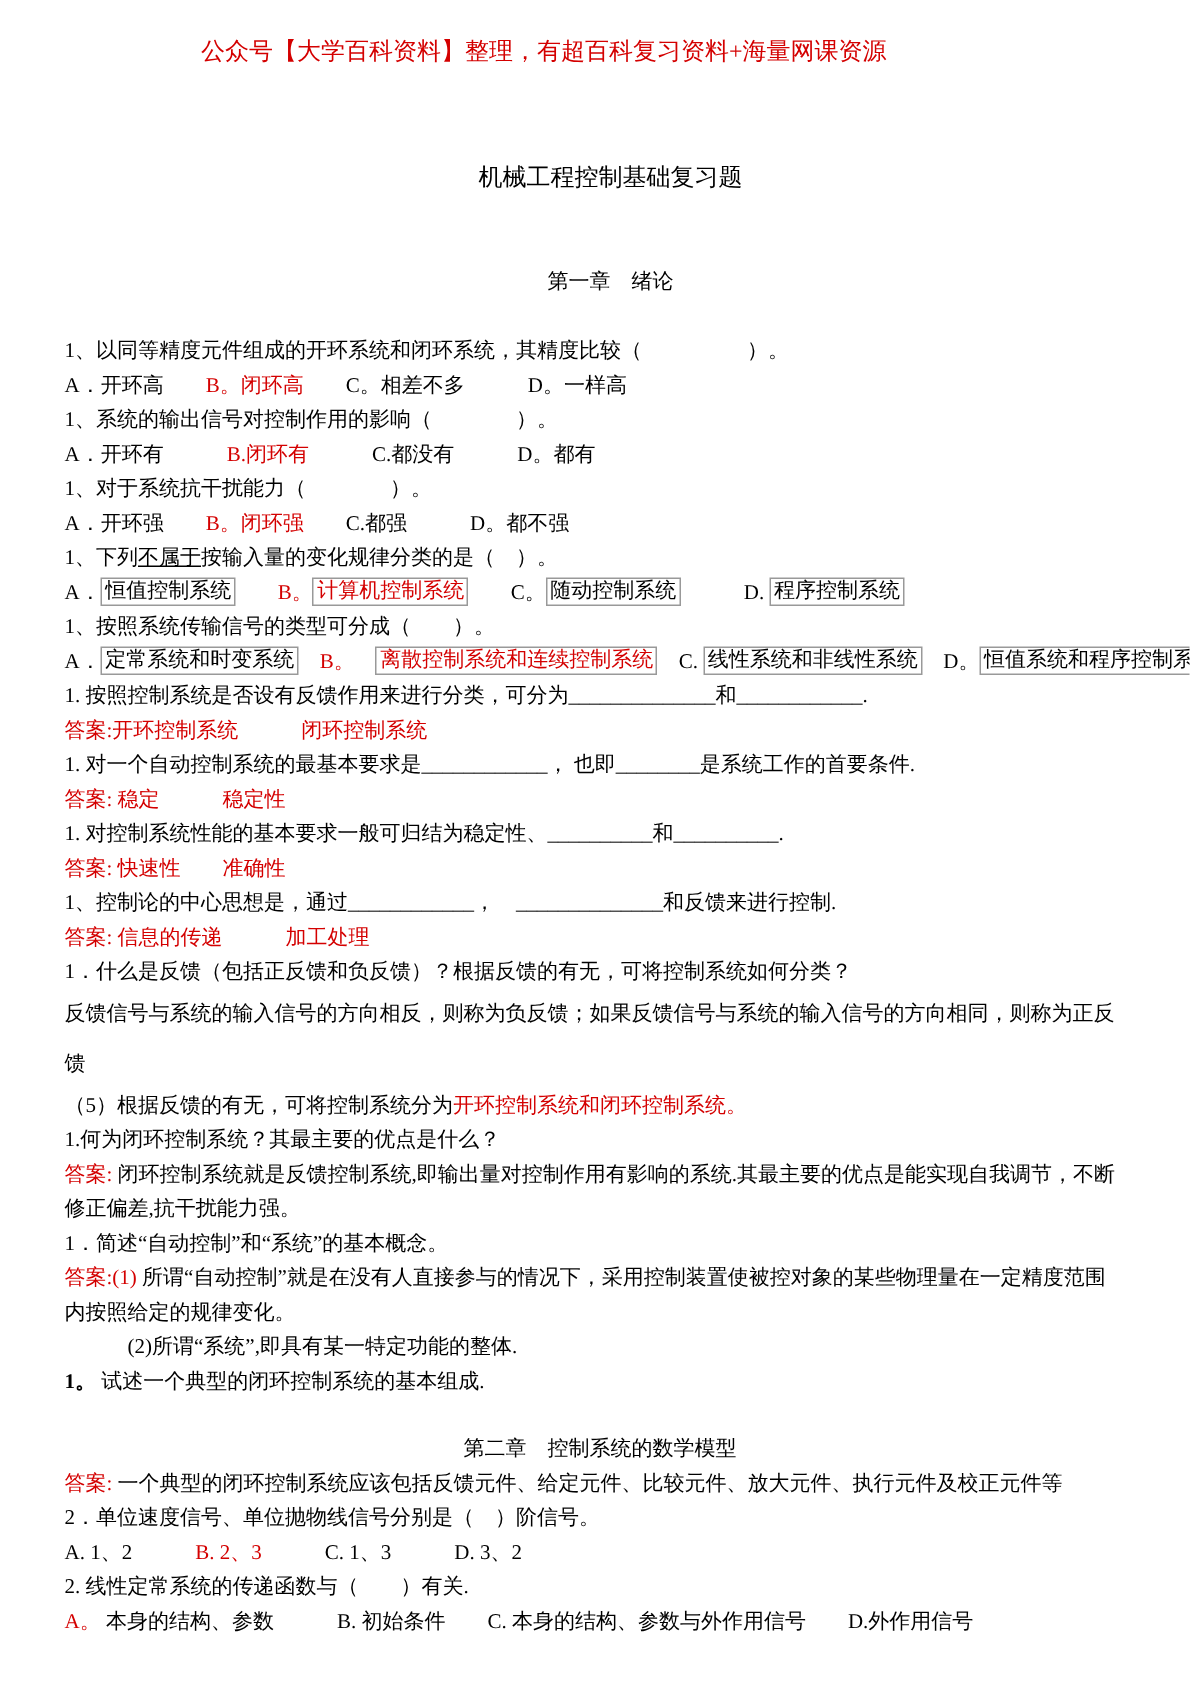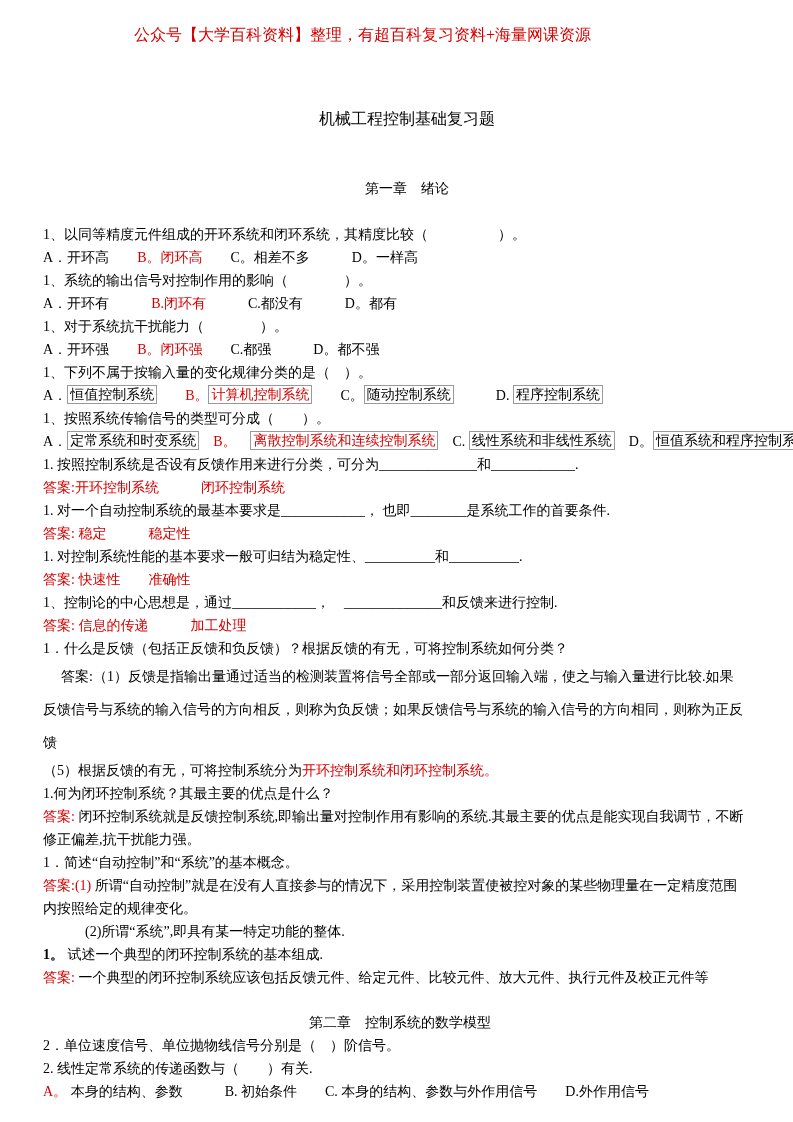--- a/index.html
+++ b/index.html
@@ -13,21 +13,21 @@
   }
   .doc { padding: 8px 36px 20px 43px; }
   .line {
     white-space: pre;
     line-height: 23px;
     min-height: 23px;
   }
   .center { text-align: center; }
   .wide { line-height: 33px; min-height: 33px; }
   .red { color: var(--red, #d40000); }
-  .u { }
+  .u { text-decoration: underline; }
   .b { font-weight: bold; }
   .header-line { padding-left: 75px; font-size: 16px; line-height: 18px; min-height: 18px; }
   .title-line { margin-top: 22px; }
   .title { font-size: 16px; font-weight: normal; }
   .box {
     display: inline-block;
     border: 1px solid var(--box-border, #999999);
     padding: 0 2px;
     line-height: 17px;
     vertical-align: 1px;
@@ -59,31 +59,31 @@
       <div class="line"><span>A．</span><span class="box">定常系统和时变系统</span><span>　</span><span class="red">B。</span><span>　</span><span class="red box">离散控制系统和连续控制系统</span><span>　C. </span><span class="box">线性系统和非线性系统</span><span>　D。</span><span class="box">恒值系统和程序控制系统</span></div>
       <div class="line"><span>1. 按照控制系统是否设有反馈作用来进行分类，可分为______________和____________.</span></div>
       <div class="line"><span class="red">答案:开环控制系统　　　闭环控制系统</span></div>
       <div class="line"><span>1. 对一个自动控制系统的最基本要求是____________， 也即________是系统工作的首要条件.</span></div>
       <div class="line"><span class="red">答案: 稳定　　　稳定性</span></div>
       <div class="line"><span>1. 对控制系统性能的基本要求一般可归结为稳定性、__________和__________.</span></div>
       <div class="line"><span class="red">答案: 快速性　　准确性</span></div>
       <div class="line"><span>1、控制论的中心思想是，通过____________，　______________和反馈来进行控制.</span></div>
       <div class="line"><span class="red">答案: 信息的传递　　　加工处理</span></div>
       <div class="line"><span>1．什么是反馈（包括正反馈和负反馈）？根据反馈的有无，可将控制系统如何分类？</span></div>
-      <div class="line wide" style="padding-left: 18px;"><span>答案:（1）反馈是指输出量通过适当的检测装置将信号全部或一部分返回输入端，使之与输入量进行比较.如果</span></div>
       <div class="line wide"><span>反馈信号与系统的输入信号的方向相反，则称为负反馈；如果反馈信号与系统的输入信号的方向相同，则称为正反</span></div>
       <div class="line wide"><span>馈</span></div>
       <div class="line"><span>（5）根据反馈的有无，可将控制系统分为</span><span class="red">开环控制系统和闭环控制系统。</span></div>
       <div class="line"><span>1.何为闭环控制系统？其最主要的优点是什么？</span></div>
       <div class="line"><span class="red">答案:</span><span> 闭环控制系统就是反馈控制系统,即输出量对控制作用有影响的系统.其最主要的优点是能实现自我调节，不断</span></div>
       <div class="line"><span>修正偏差,抗干扰能力强。</span></div>
       <div class="line"><span>1．简述“自动控制”和“系统”的基本概念。</span></div>
       <div class="line"><span class="red">答案:(1)</span><span> 所谓“自动控制”就是在没有人直接参与的情况下，采用控制装置使被控对象的某些物理量在一定精度范围</span></div>
       <div class="line"><span>内按照给定的规律变化。</span></div>
       <div class="line" style="padding-left: 42px;"><span>(2)所谓“系统”,即具有某一特定功能的整体.</span></div>
       <div class="line"><span class="b">1。</span><span> 试述一个典型的闭环控制系统的基本组成.</span></div>
+      <div class="line center" style="margin-top: 22px;"><span>第二章　控制系统的数学模型</span></div>
       <div class="line"><span class="red">答案:</span><span> 一个典型的闭环控制系统应该包括反馈元件、给定元件、比较元件、放大元件、执行元件及校正元件等</span></div>
-      <div class="line center" style="margin-top: 22px;"><span>第二章　控制系统的数学模型</span></div>
       <div class="line"><span>2．单位速度信号、单位抛物线信号分别是（　）阶信号。</span></div>
+      <div class="line"><span>A. 1、2　　　</span><span class="red">B. 2、3</span><span>　　　C. 1、3　　　D. 3、2</span></div>
       <div class="line"><span>2. 线性定常系统的传递函数与（　　）有关.</span></div>
       <div class="line"><span class="red">A。</span><span> 本身的结构、参数　　　B. 初始条件　　C. 本身的结构、参数与外作用信号　　D.外作用信号</span></div>
     </div>
 </div>
 
 </body></html>

